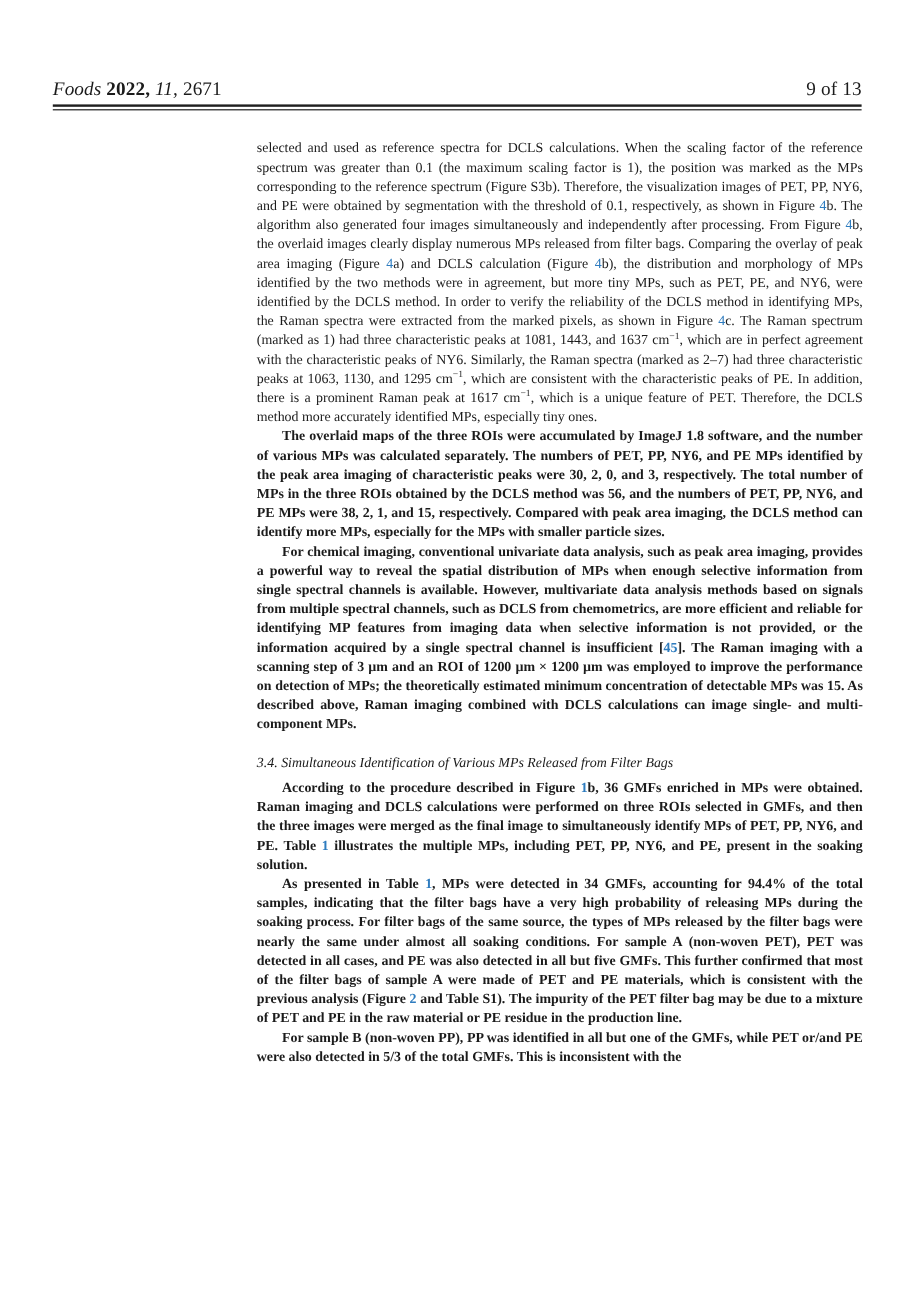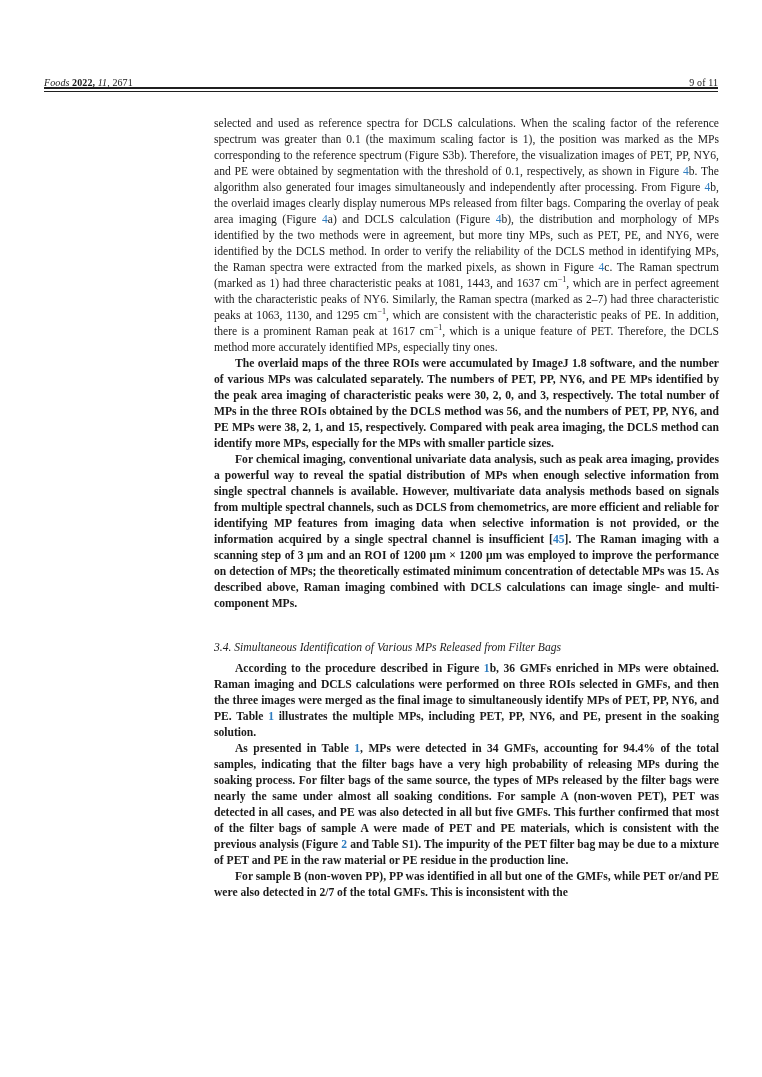--- a/index.html
+++ b/index.html
@@ -5,60 +5,60 @@
   html, body { margin: 0; padding: 0; }
   body {
     width: 762px; height: 1077px;
     background: #ffffff;
     color: #1b1b1b;
     font-family: "Liberation Serif", "DejaVu Serif", serif;
     position: relative;
     overflow: hidden;
   }
   .page-header {
-    position: absolute; left: 44px; right: 44px; top: 77px;
+    position: absolute; left: 44px; right: 44px; top: 66px;
     display: flex; justify-content: space-between; align-items: center;
-    font-size: 10px; letter-spacing: 0.1px;
+    font-size: 16px; letter-spacing: 0.1px;
   }
   .citation .j  { font-style: italic; }
   .citation .y  { font-weight: bold; }
   .citation .v  { font-style: italic; }
   .header-rule {
     position: absolute; left: 44px; right: 44px; top: 87px;
     height: 2px;
     border-top: 2px solid #1f1f1f;
     border-bottom: 1px solid #1f1f1f;
   }
   .article-body {
     position: absolute; left: 214px; top: 116px; width: 505px;
     font-size: 11.6px; line-height: 16px;
     text-align: justify; text-justify: inter-word;
   }
   p.para { margin: 0; padding: 0; }
   p.para.indent { text-indent: 21px; font-weight: bold; }
   .section-heading {
     font-style: italic;
-    margin-top: 28px; margin-bottom: 5px;
+    margin-top: 16px; margin-bottom: 5px;
     text-align: left;
   }
   sup.sup { font-size: 8px; line-height: 0; vertical-align: super; }
   a.xref { text-decoration: none; cursor: pointer; }
 </style>
 </head>
 <body>
 
 <div class="page-header">
   <span class="citation">
     <span class="j">Foods</span><span class="y"> 2022, </span><span class="v">11, </span><span class="a">2671</span>
   </span>
-  <span>9 of 11</span>
+  <span>9 of 13</span>
 </div>
 <div class="header-rule"></div>
 
 <div class="article-body">
     <p class="para"><span>selected and used as reference spectra for DCLS calculations. When the scaling factor of the reference spectrum was greater than 0.1 (the maximum scaling factor is 1), the position was marked as the MPs corresponding to the reference spectrum (Figure S3b). Therefore, the visualization images of PET, PP, NY6, and PE were obtained by segmentation with the threshold of 0.1, respectively, as shown in Figure </span><a class="xref" style="color: rgb(46, 124, 191);">4</a><span>b. The algorithm also generated four images simultaneously and independently after processing. From Figure </span><a class="xref" style="color: rgb(46, 124, 191);">4</a><span>b, the overlaid images clearly display numerous MPs released from filter bags. Comparing the overlay of peak area imaging (Figure </span><a class="xref" style="color: rgb(46, 124, 191);">4</a><span>a) and DCLS calculation (Figure </span><a class="xref" style="color: rgb(46, 124, 191);">4</a><span>b), the distribution and morphology of MPs identified by the two methods were in agreement, but more tiny MPs, such as PET, PE, and NY6, were identified by the DCLS method. In order to verify the reliability of the DCLS method in identifying MPs, the Raman spectra were extracted from the marked pixels, as shown in Figure </span><a class="xref" style="color: rgb(46, 124, 191);">4</a><span>c. The Raman spectrum (marked as 1) had three characteristic peaks at 1081, 1443, and 1637 cm</span><sup class="sup">−1</sup><span>, which are in perfect agreement with the characteristic peaks of NY6. Similarly, the Raman spectra (marked as 2–7) had three characteristic peaks at 1063, 1130, and 1295 cm</span><sup class="sup">−1</sup><span>, which are consistent with the characteristic peaks of PE. In addition, there is a prominent Raman peak at 1617 cm</span><sup class="sup">−1</sup><span>, which is a unique feature of PET. Therefore, the DCLS method more accurately identified MPs, especially tiny ones.</span></p>
     <p class="para indent"><span>The overlaid maps of the three ROIs were accumulated by ImageJ 1.8 software, and the number of various MPs was calculated separately. The numbers of PET, PP, NY6, and PE MPs identified by the peak area imaging of characteristic peaks were 30, 2, 0, and 3, respectively. The total number of MPs in the three ROIs obtained by the DCLS method was 56, and the numbers of PET, PP, NY6, and PE MPs were 38, 2, 1, and 15, respectively. Compared with peak area imaging, the DCLS method can identify more MPs, especially for the MPs with smaller particle sizes.</span></p>
     <p class="para indent"><span>For chemical imaging, conventional univariate data analysis, such as peak area imaging, provides a powerful way to reveal the spatial distribution of MPs when enough selective information from single spectral channels is available. However, multivariate data analysis methods based on signals from multiple spectral channels, such as DCLS from chemometrics, are more efficient and reliable for identifying MP features from imaging data when selective information is not provided, or the information acquired by a single spectral channel is insufficient [</span><a class="xref" style="color: rgb(46, 124, 191);">45</a><span>]. The Raman imaging with a scanning step of 3 µm and an ROI of 1200 µm × 1200 µm was employed to improve the performance on detection of MPs; the theoretically estimated minimum concentration of detectable MPs was 15. As described above, Raman imaging combined with DCLS calculations can image single- and multi-component MPs.</span></p>
     <div class="section-heading">3.4. Simultaneous Identification of Various MPs Released from Filter Bags</div>
     <p class="para indent"><span>According to the procedure described in Figure </span><a class="xref" style="color: rgb(46, 124, 191);">1</a><span>b, 36 GMFs enriched in MPs were obtained. Raman imaging and DCLS calculations were performed on three ROIs selected in GMFs, and then the three images were merged as the final image to simultaneously identify MPs of PET, PP, NY6, and PE. Table </span><a class="xref" style="color: rgb(46, 124, 191);">1</a><span> illustrates the multiple MPs, including PET, PP, NY6, and PE, present in the soaking solution.</span></p>
     <p class="para indent"><span>As presented in Table </span><a class="xref" style="color: rgb(46, 124, 191);">1</a><span>, MPs were detected in 34 GMFs, accounting for 94.4% of the total samples, indicating that the filter bags have a very high probability of releasing MPs during the soaking process. For filter bags of the same source, the types of MPs released by the filter bags were nearly the same under almost all soaking conditions. For sample A (non-woven PET), PET was detected in all cases, and PE was also detected in all but five GMFs. This further confirmed that most of the filter bags of sample A were made of PET and PE materials, which is consistent with the previous analysis (Figure </span><a class="xref" style="color: rgb(46, 124, 191);">2</a><span> and Table S1). The impurity of the PET filter bag may be due to a mixture of PET and PE in the raw material or PE residue in the production line.</span></p>
-    <p class="para indent"><span>For sample B (non-woven PP), PP was identified in all but one of the GMFs, while PET or/and PE were also detected in 2/7 of the total GMFs. This is inconsistent with the</span></p>
+    <p class="para indent"><span>For sample B (non-woven PP), PP was identified in all but one of the GMFs, while PET or/and PE were also detected in 5/3 of the total GMFs. This is inconsistent with the</span></p>
   </div>
 
 </body></html>

